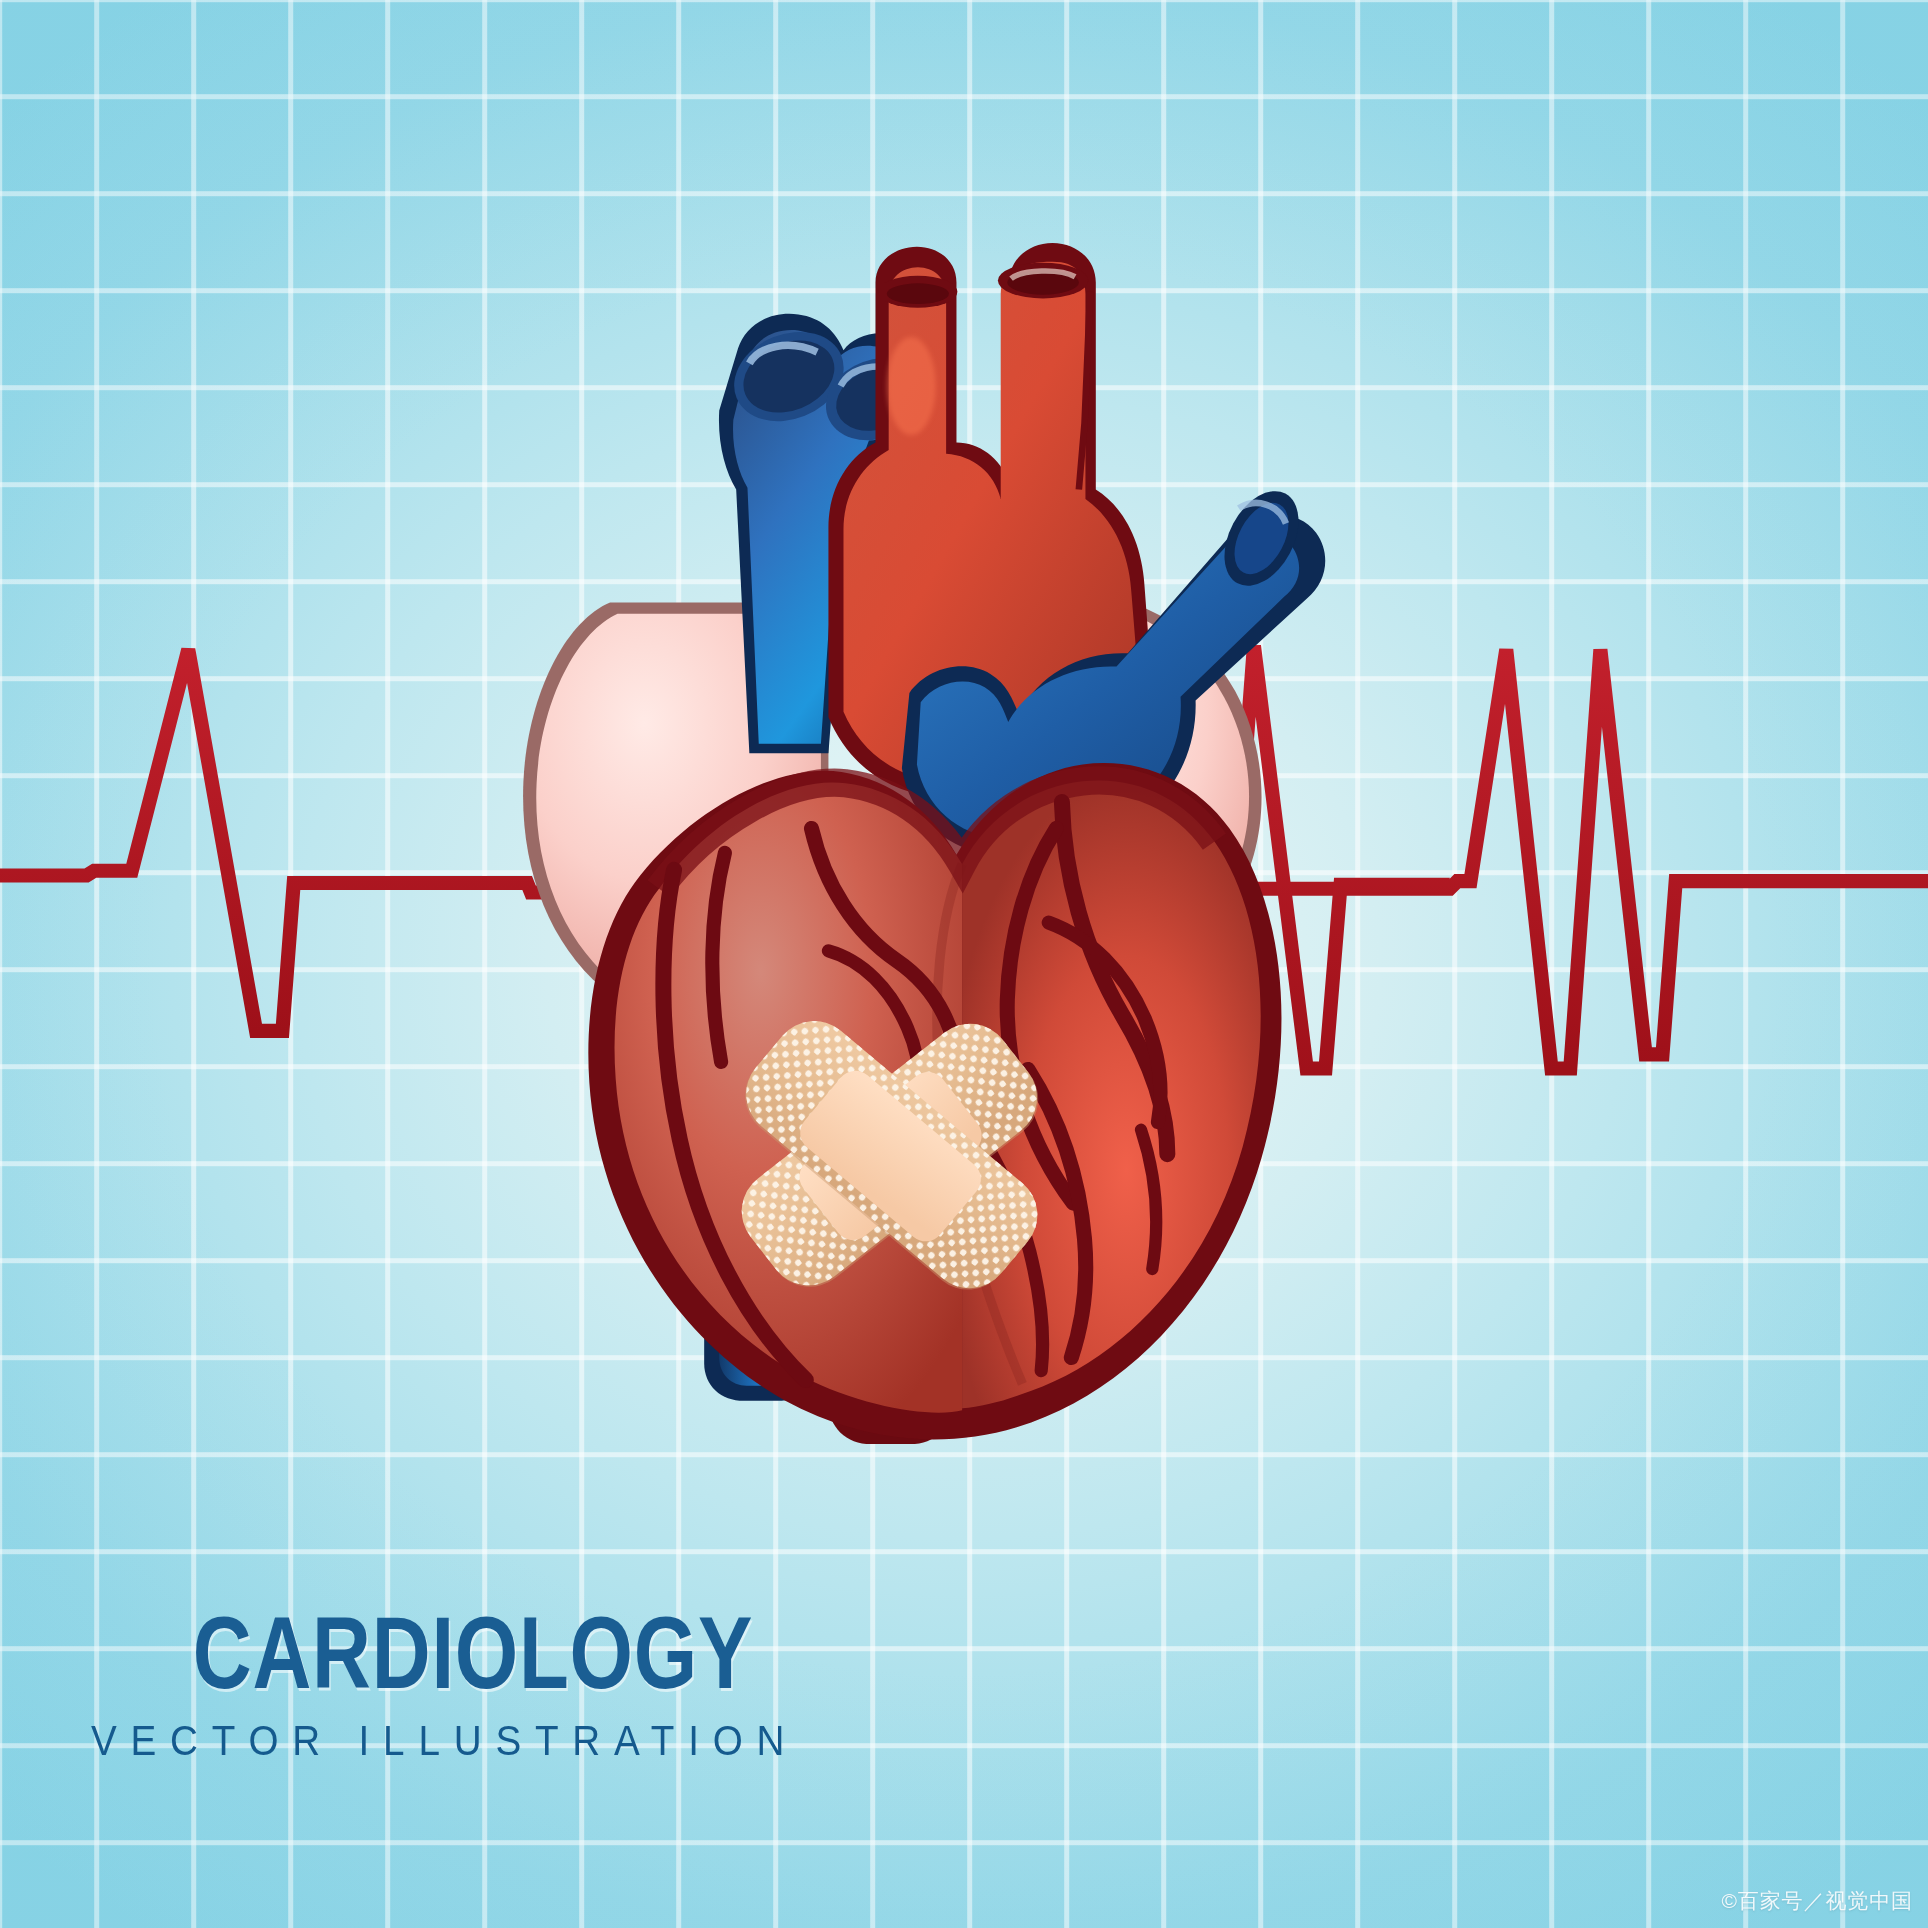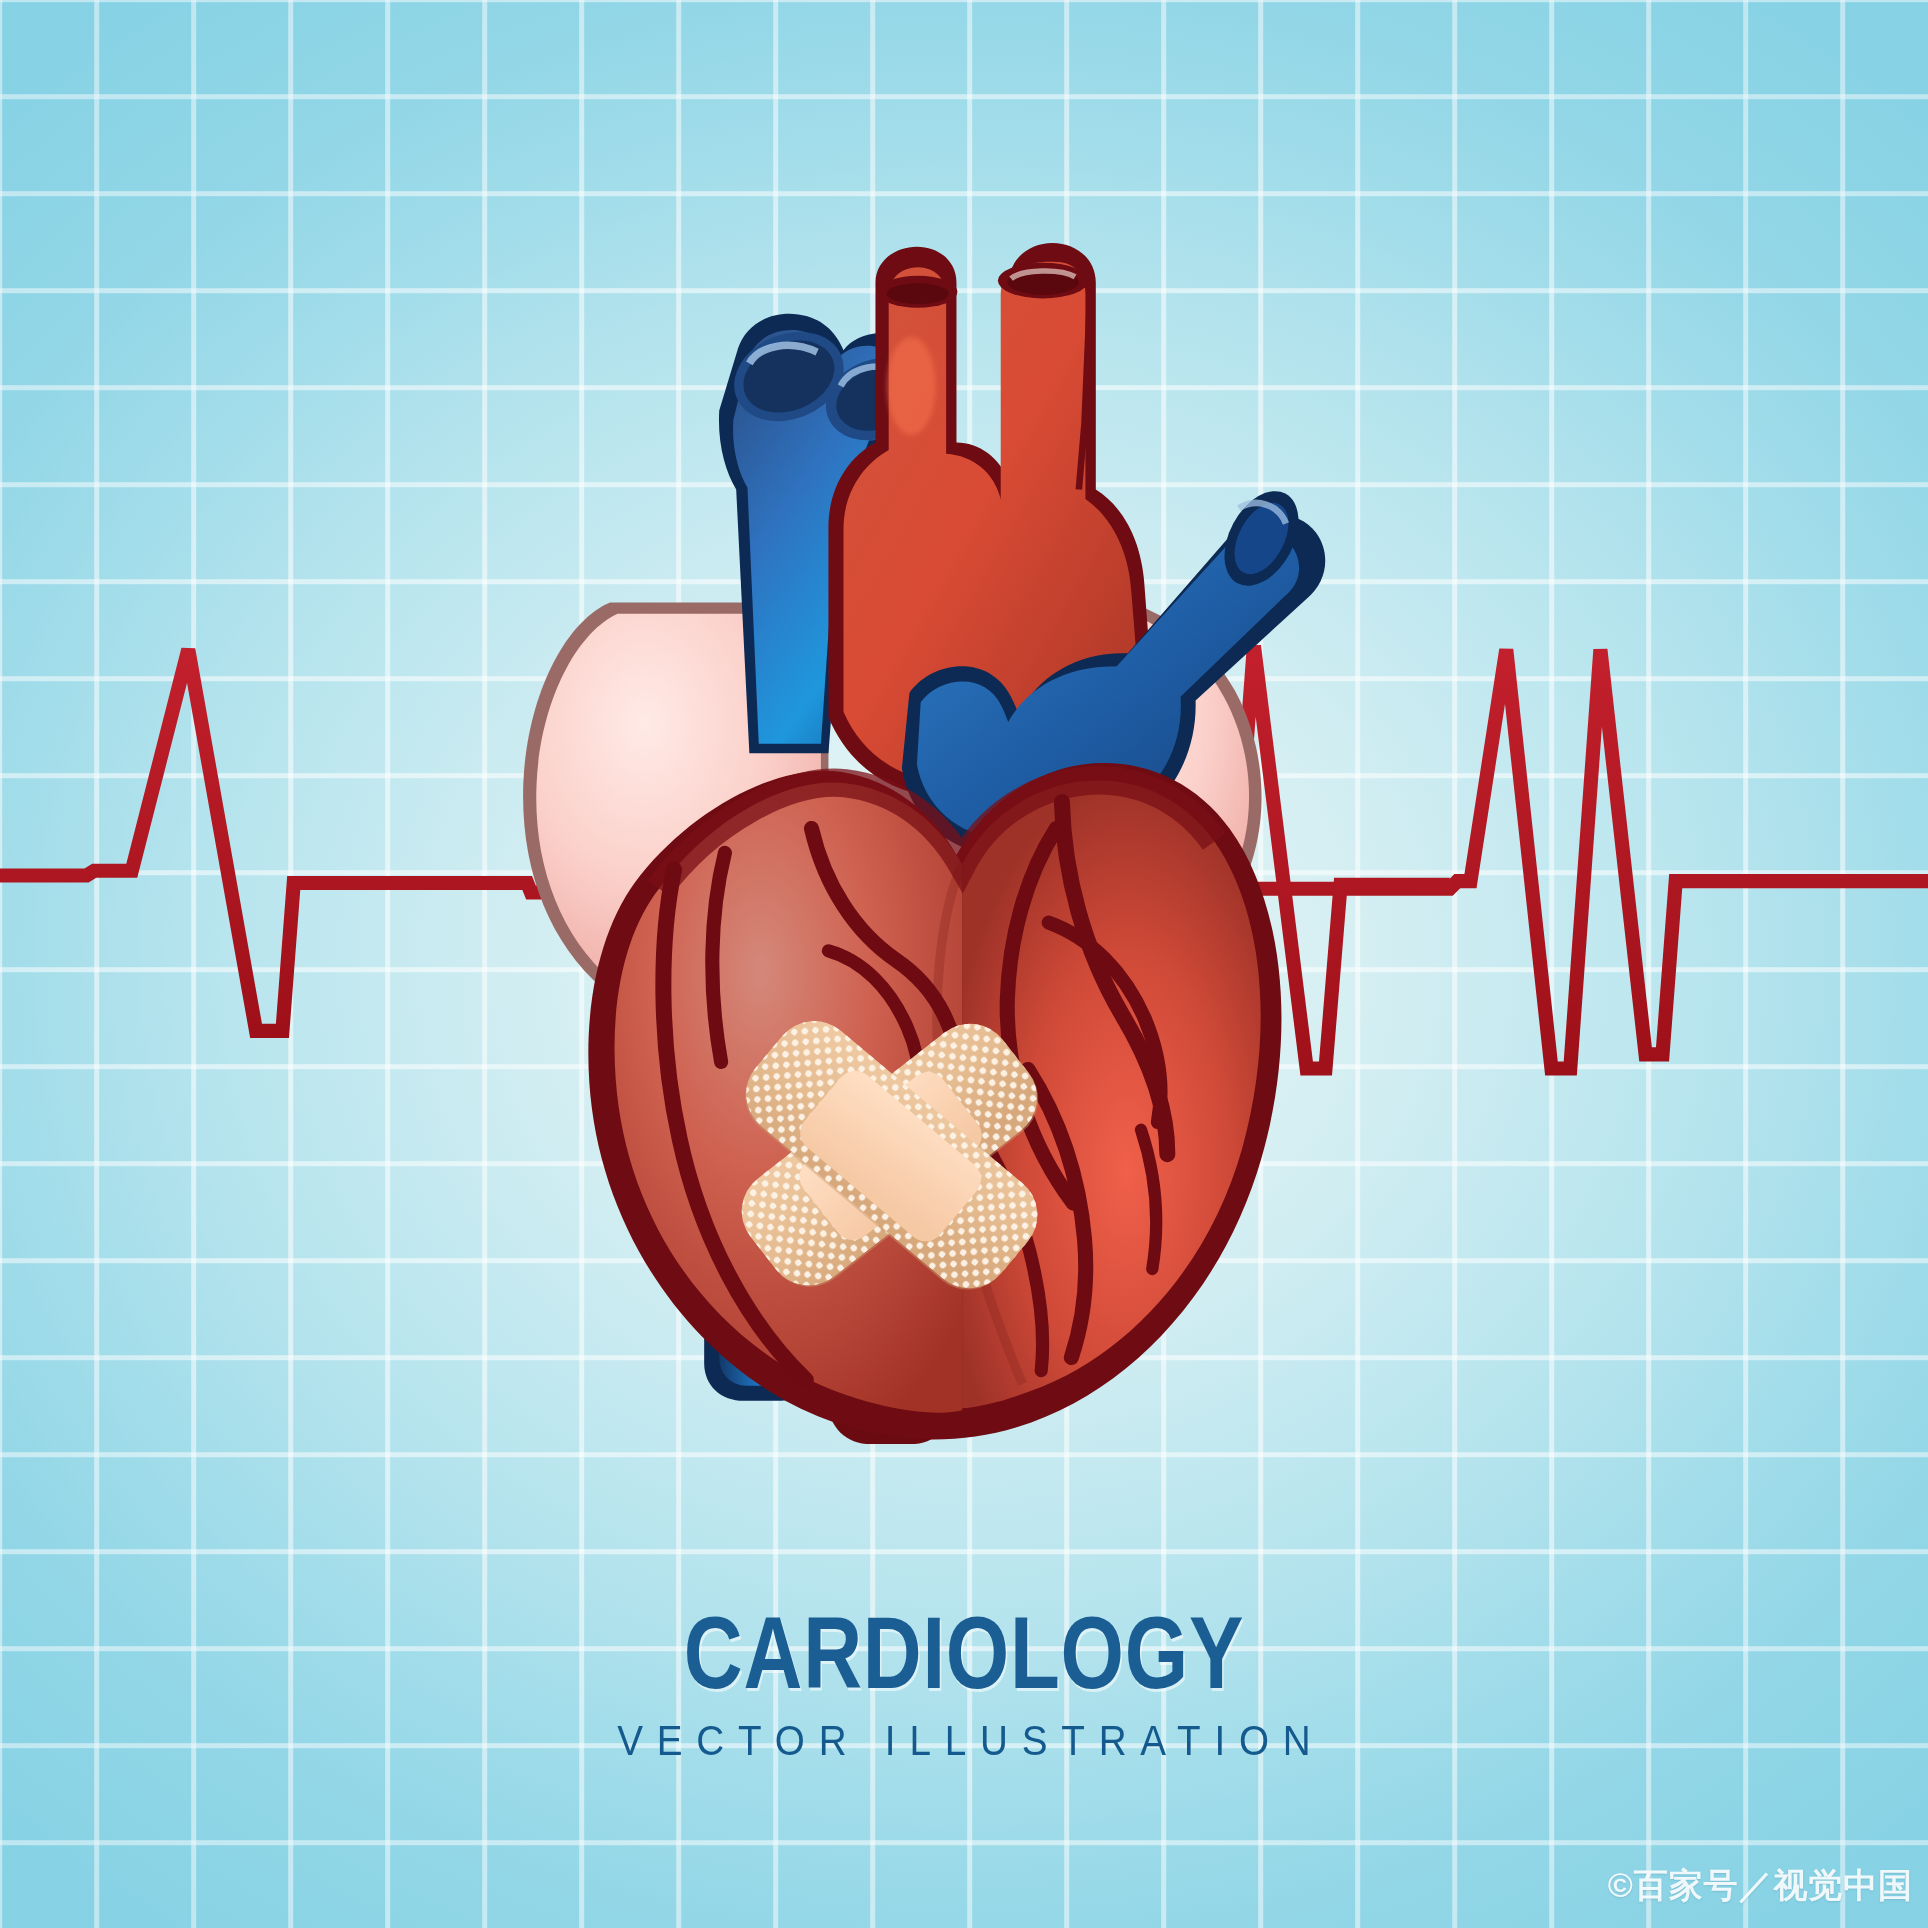--- a/index.html
+++ b/index.html
@@ -37,21 +37,21 @@
   }
 
   
   .ecg{position:absolute;left:0;top:0;width:1928px;height:1928px;}
 
   
   .heart{position:absolute;left:0;top:0;width:1928px;height:1928px;}
 
   
   .caption{
-    position:absolute;left:0;right:0;top:1601px;text-align:center;
+    position:absolute;left:0;right:0;top:1601px;text-align:left;
     user-select:none;
   }
   .title{
     display:block;
     font-family:"Liberation Sans", sans-serif;
     font-weight:bold;
     font-size:102px;
     line-height:105px;
     letter-spacing:0.9px;
     color:#1a5e93;
@@ -68,28 +68,27 @@
     line-height:47px;
     letter-spacing:15px;
     color:#155a8e;
     transform:scaleX(.92);
     transform-origin:50% 50%;
     text-indent:15px;
   }
 
   
   .watermark{
-    position:absolute;right:15px;bottom:19px;
+    position:absolute;right:15px;bottom:13px;
     font-family:"Liberation Sans", sans-serif;
-    font-size:34px;
+    font-size:21px;
     color:rgba(255,255,255,.88);
     letter-spacing:0.9px;
     text-shadow:0 0.9px 1.9px rgba(90,150,170,.35);
     white-space:nowrap;
-    font-weight:bold;
   }
 </style>
 </head>
 <body>
 
 <div id="stage">
 
   <div class="bg-base"></div>
   <div class="bg-grid"></div>
   <div class="bg-vig"></div>

